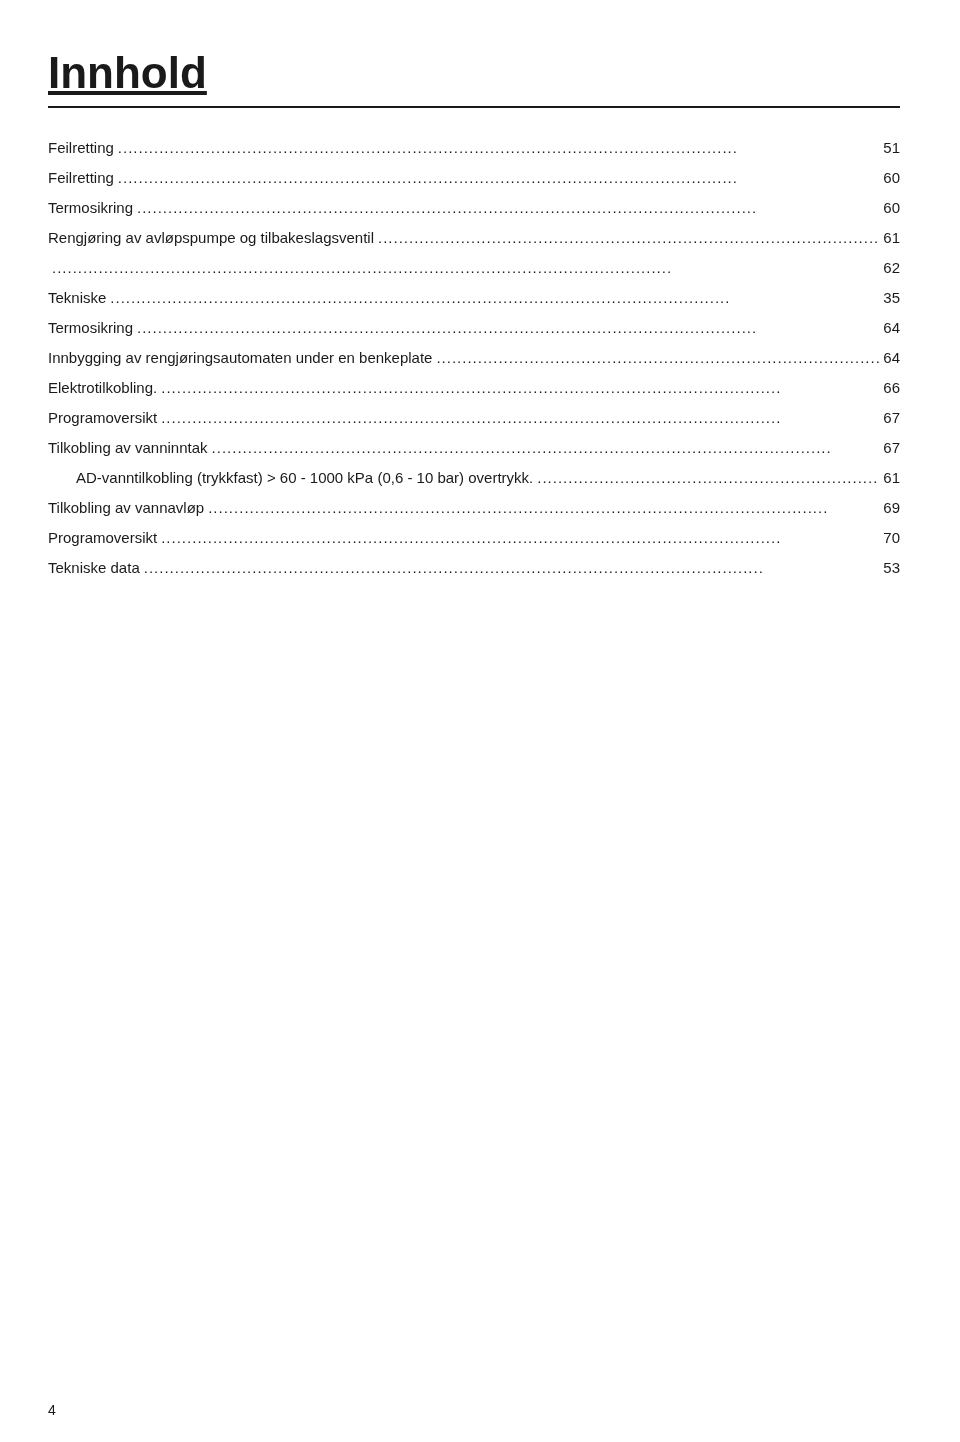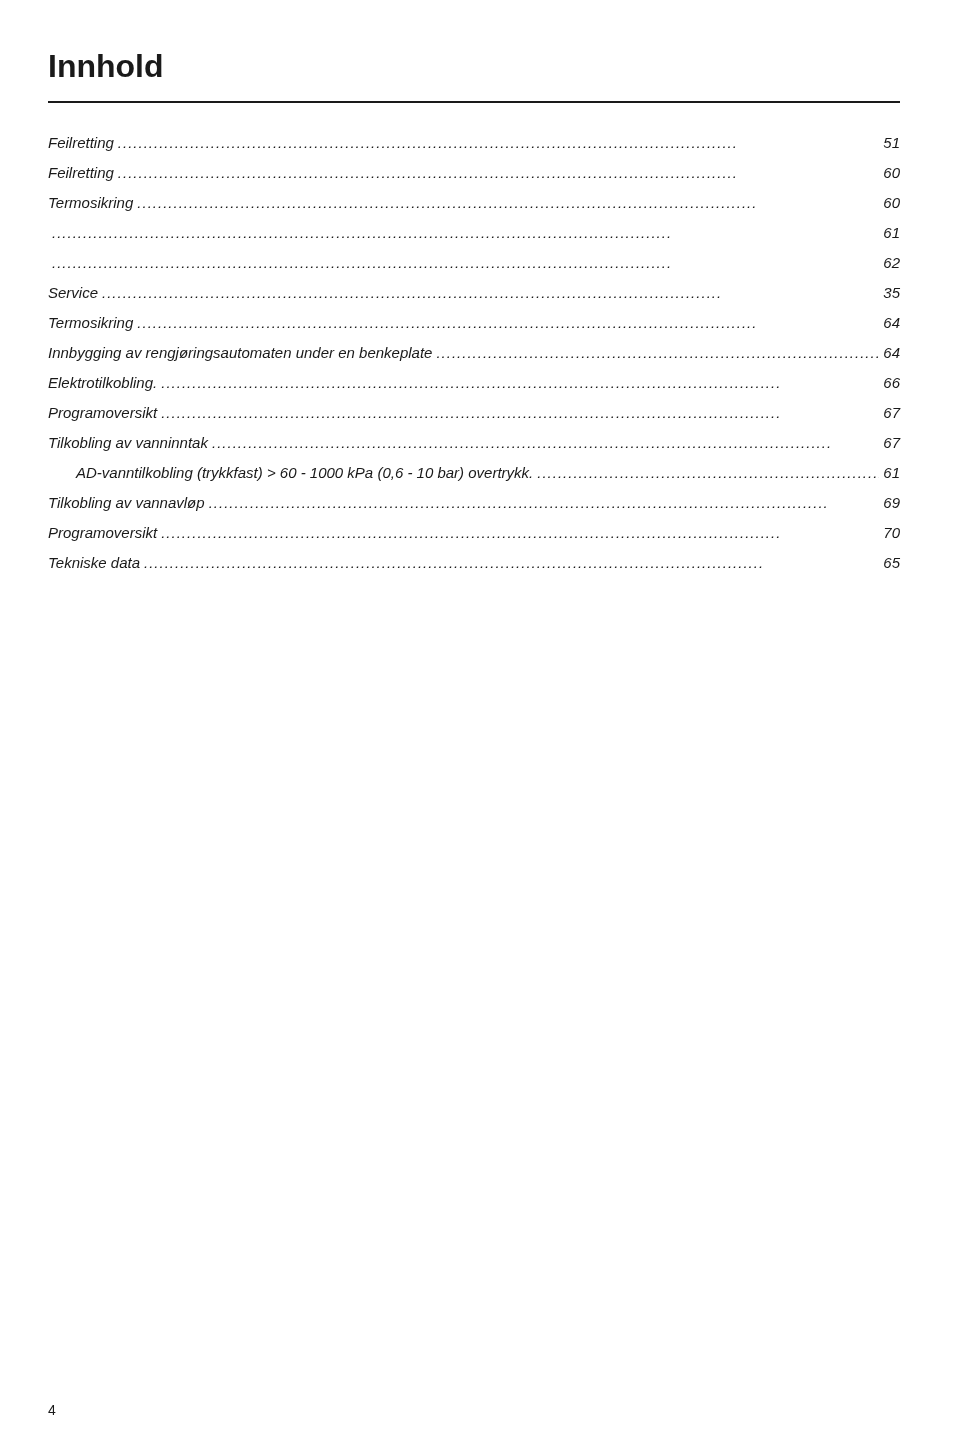--- a/index.html
+++ b/index.html
@@ -12,44 +12,44 @@
       background: #ffffff;
       font-family: Arial, Helvetica, sans-serif;
       font-size: 15px;
       color: #1a1a1a;
       width: 960px;
       min-height: 1442px;
       padding: 48px 60px 60px 48px;
     }
 
     .page-title {
-      font-size: 32px;
+      font-size: 44px;
       font-weight: bold;
-      margin-bottom: 16px;
+      margin-bottom: 8px;
       letter-spacing: 0;
+      text-decoration: underline;
     }
 
     .title-divider {
       border: none;
       border-top: 2px solid #1a1a1a;
       margin-bottom: 28px;
     }
 
     .toc-list {
       list-style: none;
       width: 100%;
     }
 
     .toc-item {
       display: flex;
       align-items: center;
       margin-bottom: 6px;
       font-size: 15px;
       line-height: 1.6;
-      font-style: italic;
     }
 
     .toc-label {
       white-space: nowrap;
       flex-shrink: 0;
     }
 
     .toc-dots {
       flex: 1;
       overflow: hidden;
@@ -92,29 +92,30 @@
       <span class="toc-label">Feilretting</span>
       <span class="toc-dots">........................................................................................................................</span>
       <span class="toc-page">60</span>
     </li>
     <li class="toc-item">
       <span class="toc-label">Termosikring</span>
       <span class="toc-dots">........................................................................................................................</span>
       <span class="toc-page">60</span>
     </li>
     <li class="toc-item">
+      <span class="toc-label">Rengjøring av avløpspumpe og tilbakeslagsventil</span>
       <span class="toc-dots">........................................................................................................................</span>
       <span class="toc-page">61</span>
     </li>
     <li class="toc-item">
       <span class="toc-dots">........................................................................................................................</span>
       <span class="toc-page">62</span>
     </li>
     <li class="toc-item">
-      <span class="toc-label">Service</span>
+      <span class="toc-label">Tekniske</span>
       <span class="toc-dots">........................................................................................................................</span>
       <span class="toc-page">35</span>
     </li>
     <li class="toc-item">
       <span class="toc-label">Termosikring</span>
       <span class="toc-dots">........................................................................................................................</span>
       <span class="toc-page">64</span>
     </li>
     <li class="toc-item">
       <span class="toc-label">Innbygging av rengjøringsautomaten under en benkeplate</span>
@@ -147,17 +148,17 @@
       <span class="toc-page">69</span>
     </li>
     <li class="toc-item">
       <span class="toc-label">Programoversikt</span>
       <span class="toc-dots">........................................................................................................................</span>
       <span class="toc-page">70</span>
     </li>
     <li class="toc-item">
       <span class="toc-label">Tekniske data</span>
       <span class="toc-dots">........................................................................................................................</span>
-      <span class="toc-page">65</span>
+      <span class="toc-page">53</span>
     </li>
   </ul>
 
 <div class="page-number">4</div>
 
 </body></html>

